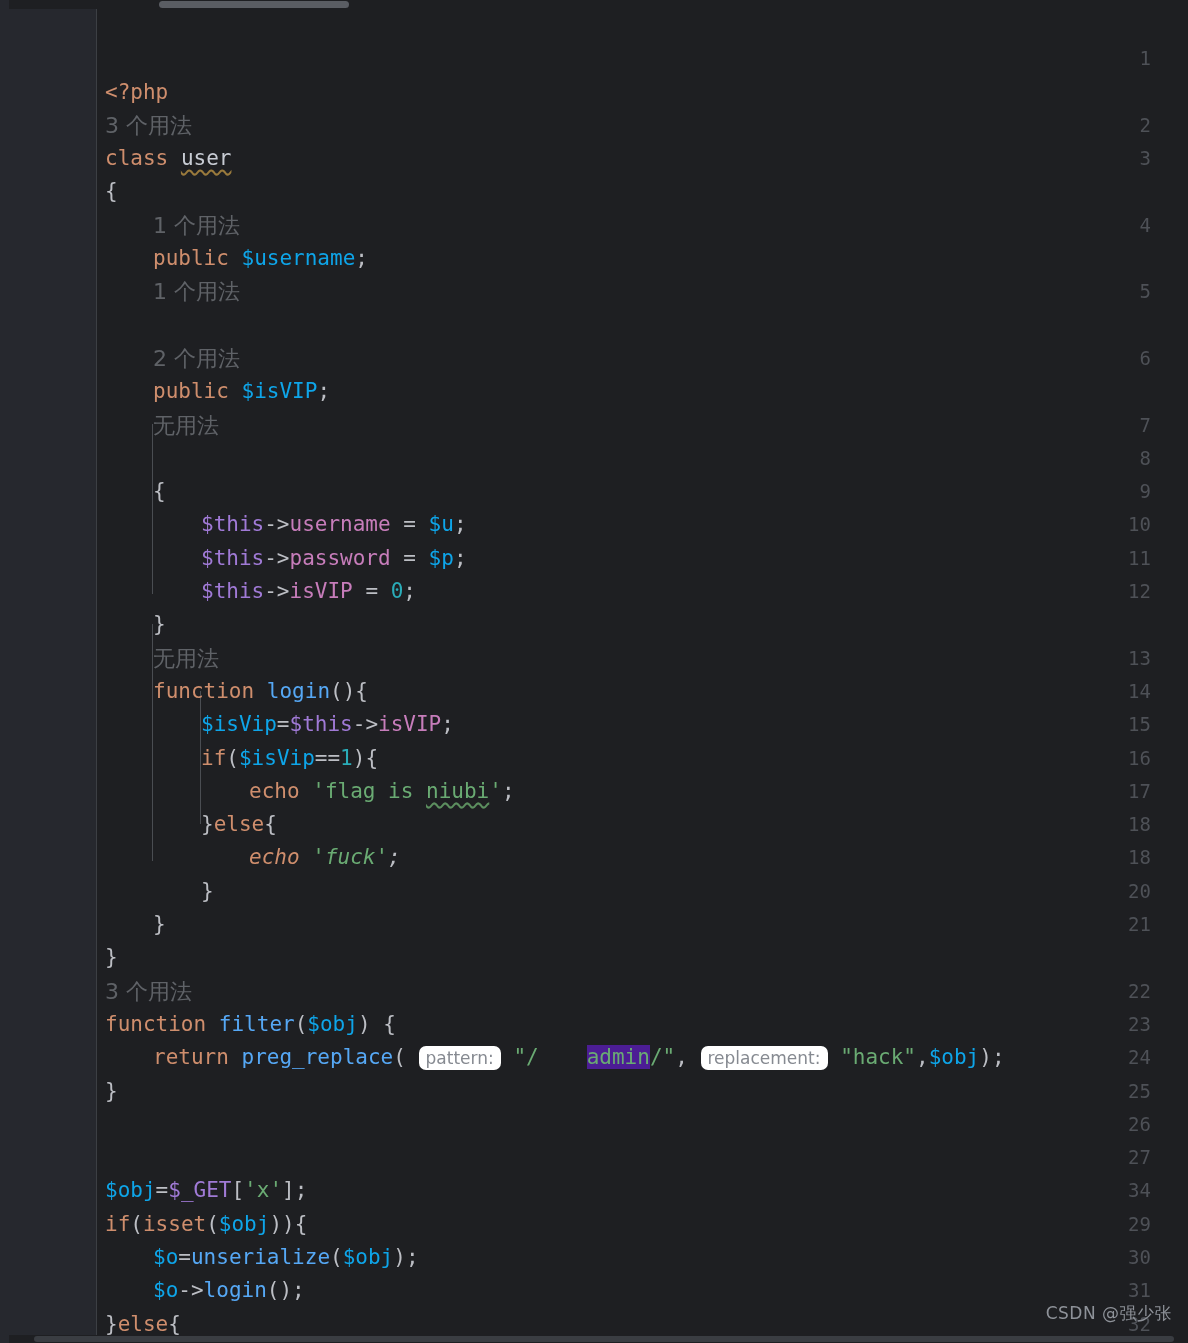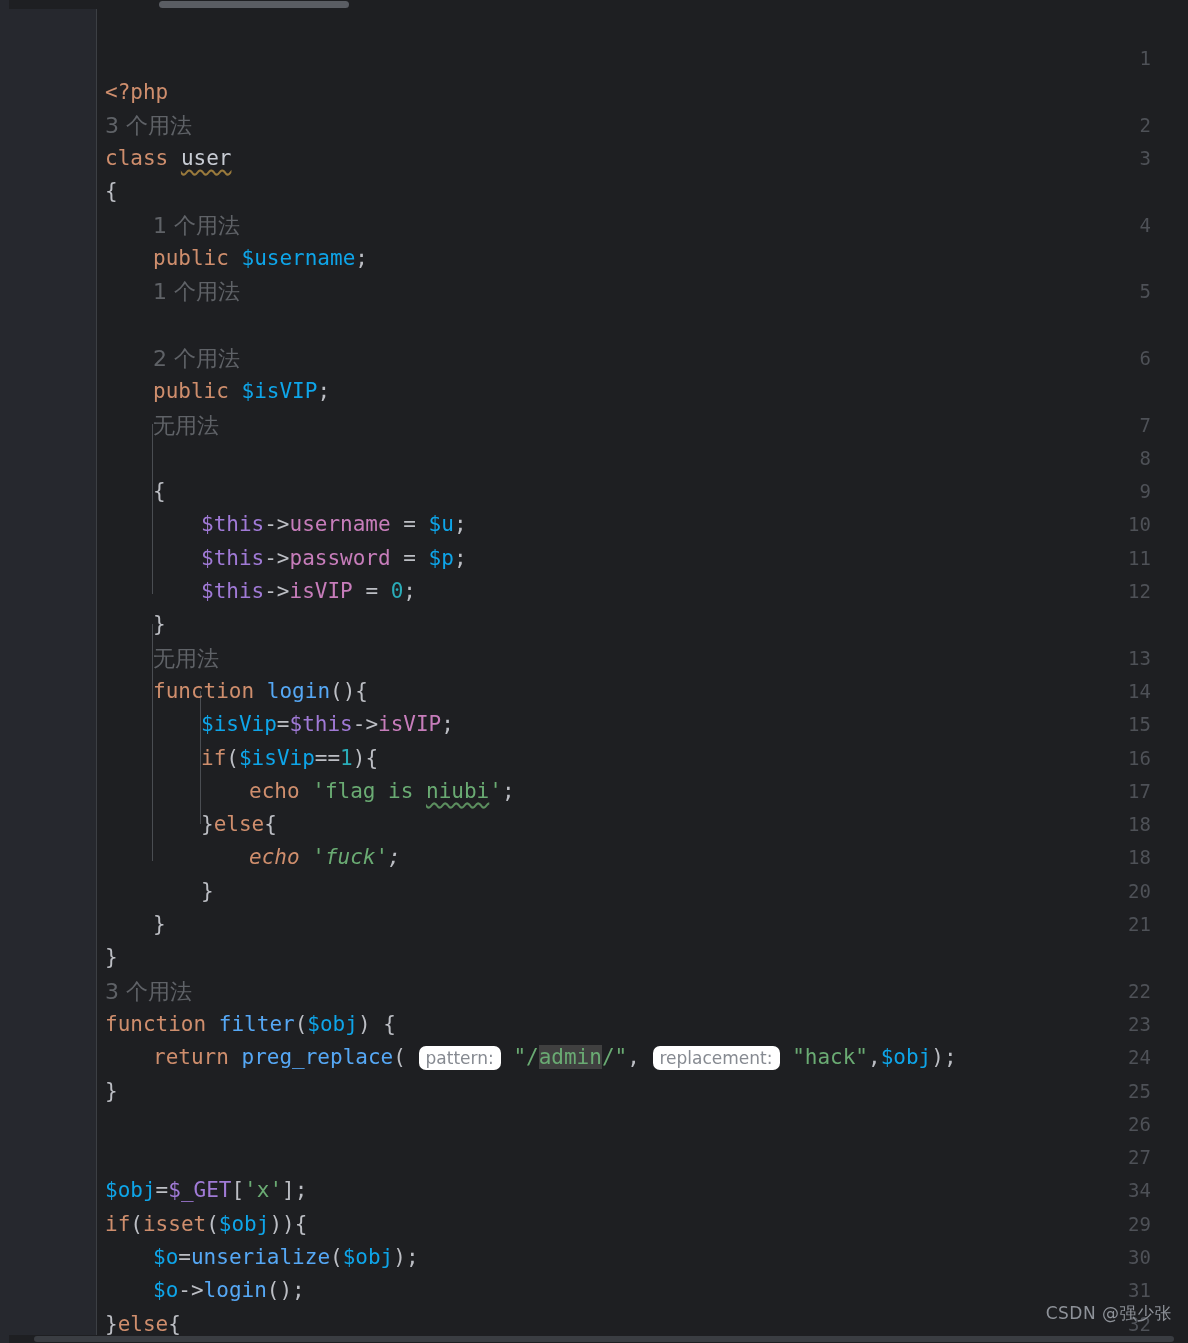--- a/index.html
+++ b/index.html
@@ -134,21 +134,21 @@
   .pbadge {
     background: #ffffff;
     color: #868a91;
     border-radius: 7px;
     padding: 2px 7px;
     font-size: 17px;
     font-family: "DejaVu Sans", "Liberation Sans", sans-serif;
   }
 
   
-  .rx-hl { background: #404040; }
+  .rx-hl { background: #4c1d95; margin-left: 48px; }
 
   
   .iguide {
     position: absolute;
     width: 1px;
     background: #4a4d52;
   }
 
   
   .watermark {

